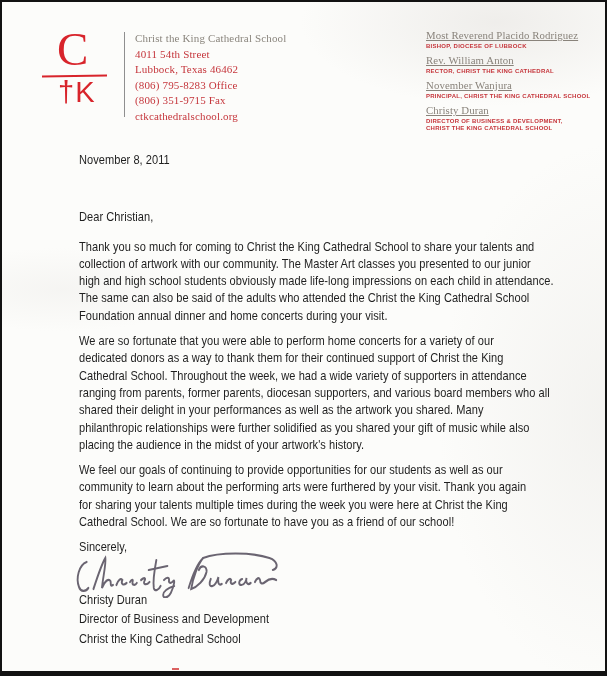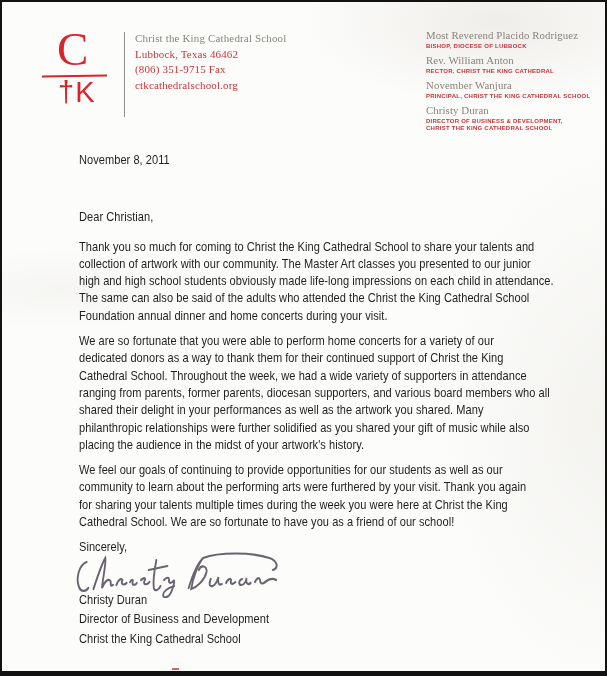--- a/index.html
+++ b/index.html
@@ -45,21 +45,21 @@
     position:absolute;left:133px;top:29px;
     font:11px/15.6px "Liberation Serif",serif;
     letter-spacing:0.15px;
   }
   .school-name{color:#8a857d;}
   .school-line{color:#c5363c;}
   .staff-block{position:absolute;left:424px;top:27px;width:175px;}
   .staff-entry{margin-bottom:4px;}
   .staff-name{
     font:10.8px/12.5px "Liberation Serif",serif;
-    color:#89837b;letter-spacing:0.1px;
+    color:#89837b;letter-spacing:0.1px;text-decoration:underline;
   }
   .staff-title{
     font-family:"Liberation Sans",sans-serif;
     font-size:6px;line-height:7.6px;font-weight:bold;
     color:#c5343a;letter-spacing:0.25px;
     white-space:pre-line;margin-top:1px;
   }
   
   .letter-body{
     position:absolute;left:77px;top:149px;width:640px;
@@ -88,21 +88,23 @@
   <header>
     <div class="logo">
       <div class="logo-c">C</div>
       <div class="logo-rule"></div>
       <div class="logo-tk">†K</div>
     </div>
     <div class="lh-divider"></div>
 
     <div class="school-block">
       <div class="school-name">Christ the King Cathedral School</div>
+      <div class="school-line">4011 54th Street</div>
       <div class="school-line">Lubbock, Texas 46462</div>
+      <div class="school-line">(806) 795-8283 Office</div>
       <div class="school-line">(806) 351-9715 Fax</div>
       <div class="school-line">ctkcathedralschool.org</div>
     </div>
 
     <div class="staff-block">
       <div class="staff-entry">
         <div class="staff-name">Most Reverend Placido Rodriguez</div>
         <div class="staff-title">BISHOP, DIOCESE OF LUBBOCK</div>
       </div>
       <div class="staff-entry">

